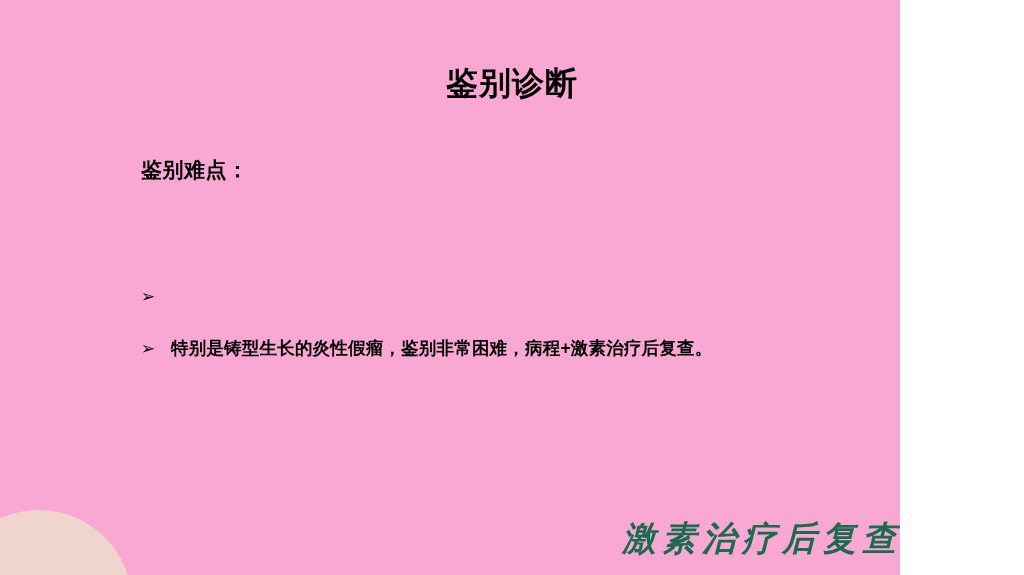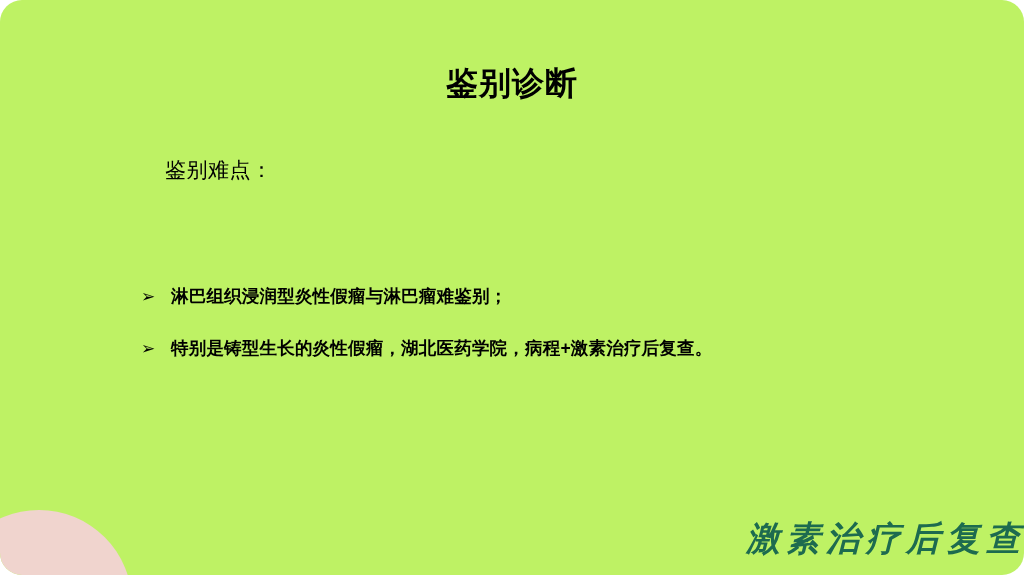--- a/index.html
+++ b/index.html
@@ -8,46 +8,44 @@
   }
   body {
     width: 1024px;
     height: 575px;
     background: #ffffff;
     font-family: "Liberation Sans", sans-serif;
     overflow: hidden;
   }
   .slide {
     position: relative;
-    width: 1024px;
+    width: 900px;
     height: 575px;
-    background: #bef264;
+    background: #f9a8d4;
     overflow: hidden;
-    border-radius: 22px;
   }
   .slide-title {
     position: absolute;
     top: 62px;
     left: 0;
     width: 1024px;
     text-align: center;
     font-size: 32px;
     font-weight: bold;
     color: #000000;
     letter-spacing: 1px;
   }
   .subhead {
     position: absolute;
     top: 156px;
     left: 141px;
     font-size: 21px;
-    font-weight: normal;
+    font-weight: bold;
     color: #000000;
     letter-spacing: 0.5px;
-    margin-left: 24px;
   }
   .bullet-list {
     position: absolute;
     top: 284px;
     left: 141px;
     width: 830px;
   }
   .bullet-item {
     display: flex;
     align-items: flex-start;
@@ -104,26 +102,25 @@
   <div class="corner-blob"></div>
 
   <div class="slide-title">鉴别诊断</div>
 
   <div class="subhead">鉴别难点：</div>
 
   <div class="bullet-list">
 
     <div class="bullet-item">
       <span class="bullet-marker">➢</span>
-      <span class="bullet-text">淋巴组织浸润型炎性假瘤与淋巴瘤难鉴别；</span>
     </div>
 
     <div class="bullet-item">
       <span class="bullet-marker">➢</span>
-      <span class="bullet-text">特别是铸型生长的炎性假瘤，湖北医药学院，病程+激素治疗后复查。</span>
+      <span class="bullet-text">特别是铸型生长的炎性假瘤，鉴别非常困难，病程+激素治疗后复查。</span>
     </div>
 
   </div>
 
   <div class="logo">
     <div class="logo-text">激素治疗后复查</div>
   </div>
 
 </div>
 

